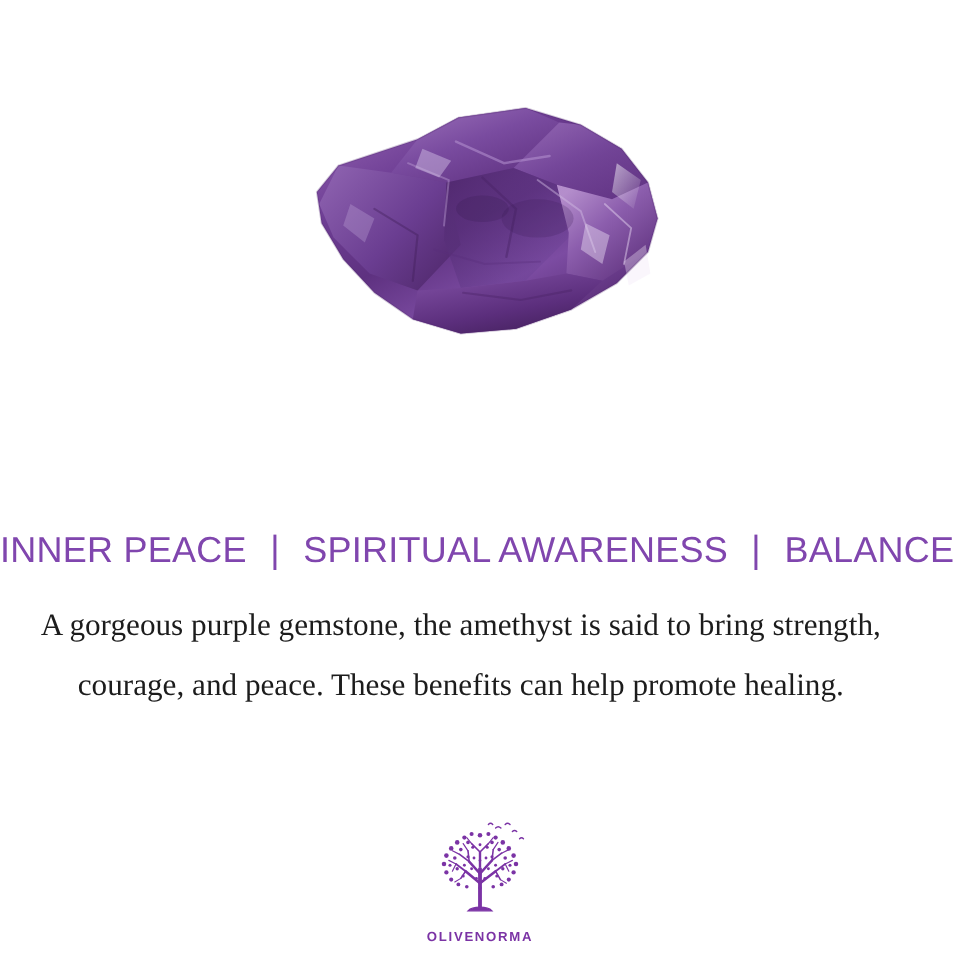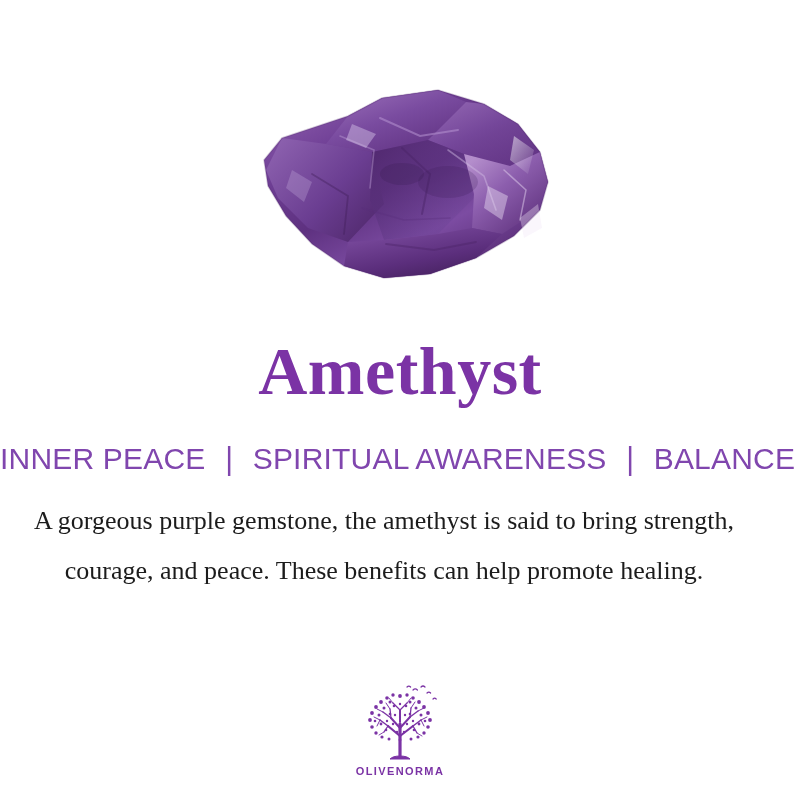--- a/index.html
+++ b/index.html
@@ -111,21 +111,21 @@
     display: flex;
     flex-direction: column;
     align-items: center;
   }
   .logo-mark {
     width: 86px;
     height: 78px;
     display: block;
   }
   .logo-text {
-    margin-top: 3px;
+    margin-top: 13px;
     font-family: "Liberation Sans", "DejaVu Sans", sans-serif;
     font-size: 11px;
     font-weight: 700;
     letter-spacing: 1.4px;
     color: #7b33a5;
   }
 </style>
 </head>
 <body>
 
@@ -207,21 +207,20 @@
           <ellipse cx="150" cy="96" rx="22" ry="11" fill="#2f1543" opacity="0.18"></ellipse>
           <path d="M268,140 L286,126 L290,150 L272,160 Z" fill="#f0e6f7" opacity="0.35"></path>
         </g>
 
         <path d="M96,38 L130,20 L186,12 L232,26 L266,46 L288,74 L296,104 L288,132 L262,158
                  L224,180 L178,196 L132,200 L92,188 L60,166 L34,138 L16,108 L12,82 L30,60 Z" fill="none" stroke="#4b2468" stroke-opacity="0.25" stroke-width="1.5"></path>
       </svg>
     </div>
   </div>
 
-  <div class="title">Amethyst</div>
 
   <div class="subtitle">
     <span class="kw">INNER PEACE</span>
     <span class="sep">|</span>
     <span class="kw">SPIRITUAL AWARENESS</span>
     <span class="sep">|</span>
     <span class="kw">BALANCE</span>
   </div>
 
   <div class="desc">A gorgeous purple gemstone, the amethyst is said to bring strength, courage, and peace. These benefits can help promote healing.</div>

